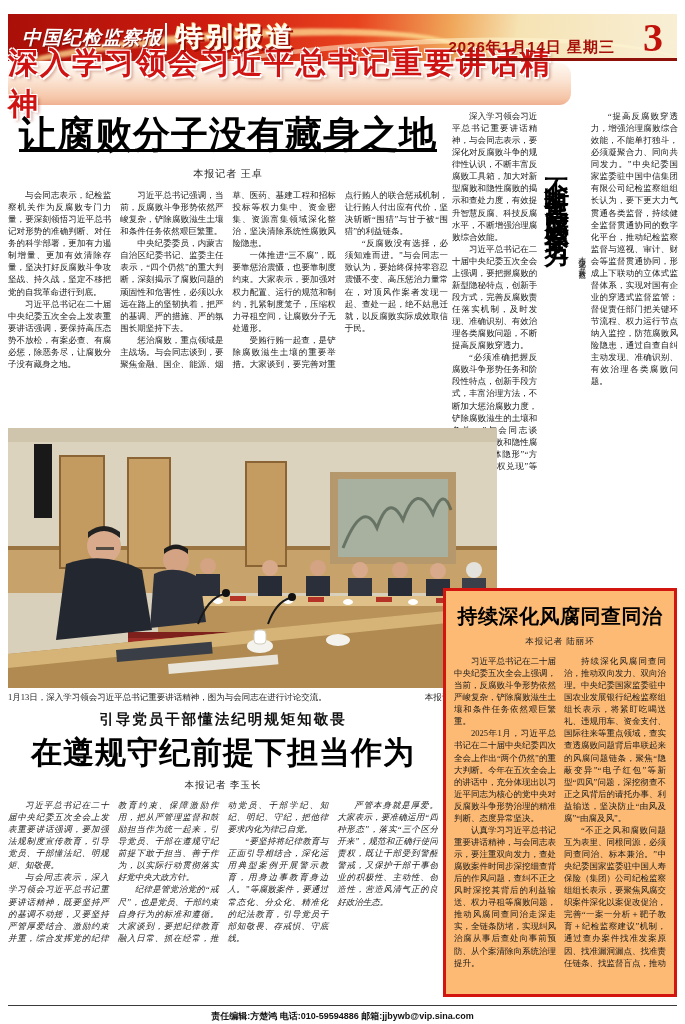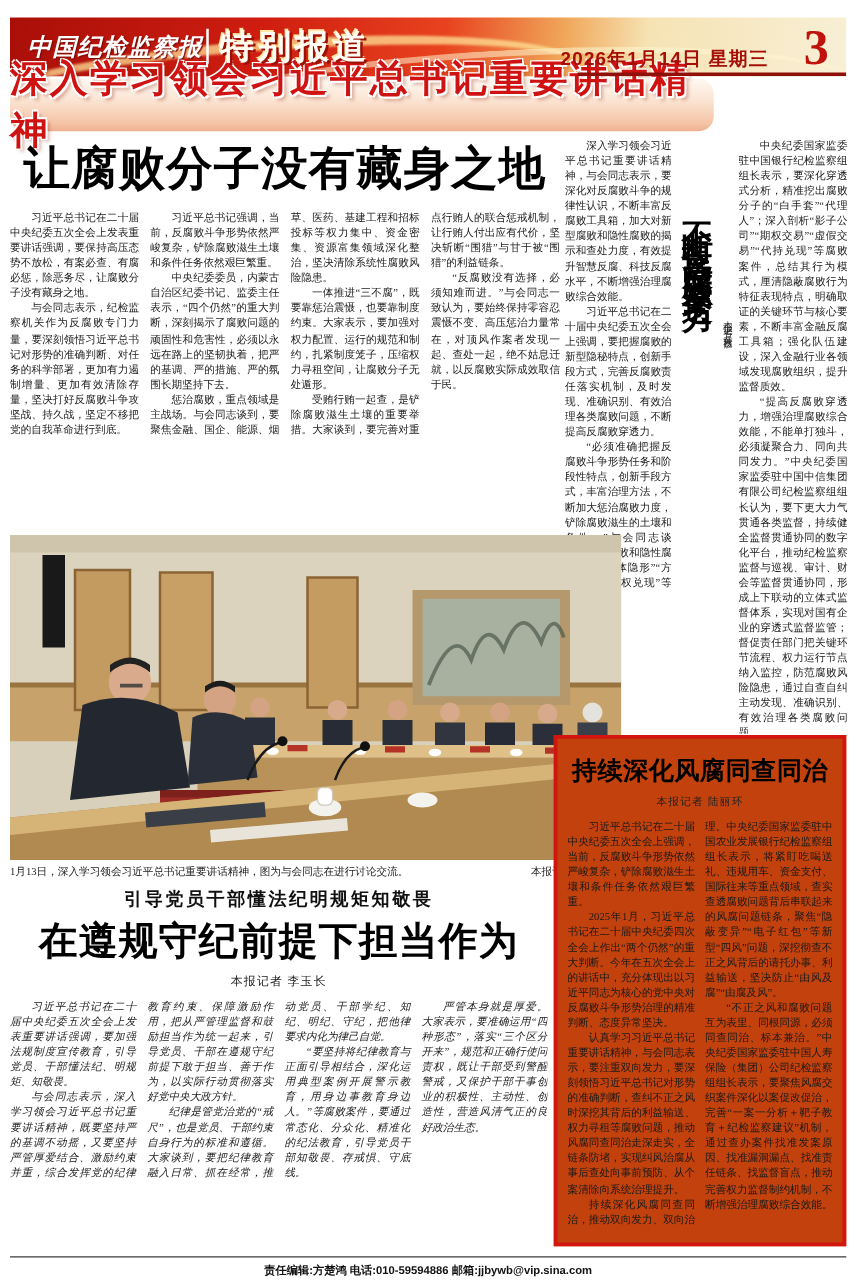--- a/index.html
+++ b/index.html
@@ -56,21 +56,21 @@
   }
 
   
   .headline{ text-align:center; font-weight:bold; color:#000; }
   .byline{ text-align:center; font-size:10px; color:#222; letter-spacing:1px; }
   .bodytext{ text-align:justify; font-size:8.5px; line-height:1.42; color:#1a1a1a; overflow:hidden; }
   .bodytext p{ text-indent:2em; margin:0; }
 
   
   .article-main{ position:absolute; left:8px; top:110px; width:440px; }
-  .article-main .headline{ font-size:37px; letter-spacing:1px; }
+  .article-main .headline{ font-size:37px; letter-spacing:1px;text-decoration:underline; }
   .article-main .byline{ margin-top:7px; }
   .article-main .bodytext{ margin-top:8px; height:244px; column-count:4; column-gap:9px; }
 
   
   .article-vert{ position:absolute; left:452px; top:110px; width:226px; height:477px; display:flex; }
   .vert-col{ width:90px; height:477px; }
   .vert-headline{
     width:32px; margin:0 3px 0 4px; writing-mode:vertical-rl; font-size:25px; font-weight:bold;
     letter-spacing:7px; padding-top:48px; color:#000;
   }
@@ -94,21 +94,21 @@
     text-align:center; font-size:14.5px; font-weight:bold; letter-spacing:2px;
     font-family:"Liberation Sans","DejaVu Sans",sans-serif; color:#111;
   }
   .article-bottom .headline{ font-size:31px; margin-top:3px; letter-spacing:1px; }
   .article-bottom .byline{ margin-top:5px; font-size:9.5px; }
   .article-bottom .bodytext{ margin-top:7px; height:205px; column-count:4; column-gap:9px;font-style:italic; }
 
   
   .article-boxed{
     position:absolute; left:443px; top:588px; width:234px; height:409px;
-    border:3px solid #d2150e; background:#c2410c; padding:12px 8px 6px;
+    border:3px solid #d2150e; background:#fdba74; padding:12px 8px 6px;
   }
   .article-boxed .headline{ font-size:20px; letter-spacing:0.5px; }
   .article-boxed .byline{ margin-top:6px; font-size:8.5px; }
   .article-boxed .bodytext{ margin-top:7px; height:330px; column-count:2; column-gap:8px; }
 
   
   .footer-rule{ position:absolute; left:8px; top:1005px; width:669px; border-top:1.5px solid #3a3a3a; }
   .footer-text{
     position:absolute; left:0; top:1010px; width:685px; text-align:center; font-size:9px;
     font-weight:bold; color:#111; font-family:"Liberation Sans","DejaVu Sans",sans-serif;
@@ -127,42 +127,42 @@
     <div class="page-number">3</div>
     <div class="band-underline"></div>
   </div>
 
   <div class="theme-banner">
     <div class="theme-banner-text">深入学习领会习近平总书记重要讲话精神</div>
   </div>
 
   <div class="article-main">
     <div class="headline">让腐败分子没有藏身之地</div>
+    <div class="byline">本报记者 王卓</div>
     <div class="bodytext">
+        <p>与会同志表示，纪检监察机关作为反腐败专门力量，要深刻领悟习近平总书记对形势的准确判断、对任务的科学部署，更加有力遏制增量、更加有效清除存量，坚决打好反腐败斗争攻坚战、持久战，坚定不移把党的自我革命进行到底。</p>
         <p>习近平总书记在二十届中央纪委五次全会上发表重要讲话强调，要保持高压态势不放松，有案必查、有腐必惩，除恶务尽，让腐败分子没有藏身之地。</p>
-        <p>与会同志表示，纪检监察机关作为反腐败专门力量，要深刻领悟习近平总书记对形势的准确判断、对任务的科学部署，更加有力遏制增量、更加有效清除存量，坚决打好反腐败斗争攻坚战、持久战，坚定不移把党的自我革命进行到底。</p>
         <p>习近平总书记强调，当前，反腐败斗争形势依然严峻复杂，铲除腐败滋生土壤和条件任务依然艰巨繁重。</p>
         <p>中央纪委委员，内蒙古自治区纪委书记、监委主任表示，“四个仍然”的重大判断，深刻揭示了腐败问题的顽固性和危害性，必须以永远在路上的坚韧执着，把严的基调、严的措施、严的氛围长期坚持下去。</p>
         <p>惩治腐败，重点领域是主战场。与会同志谈到，要聚焦金融、国企、能源、烟草、医药、基建工程和招标投标等权力集中、资金密集、资源富集领域深化整治，坚决清除系统性腐败风险隐患。</p>
         <p>一体推进“三不腐”，既要靠惩治震慑，也要靠制度约束。大家表示，要加强对权力配置、运行的规范和制约，扎紧制度笼子，压缩权力寻租空间，让腐败分子无处遁形。</p>
         <p>受贿行贿一起查，是铲除腐败滋生土壤的重要举措。大家谈到，要完善对重点行贿人的联合惩戒机制，让行贿人付出应有代价，坚决斩断“围猎”与甘于被“围猎”的利益链条。</p>
         <p>“反腐败没有选择，必须知难而进。”与会同志一致认为，要始终保持零容忍震慑不变、高压惩治力量常在，对顶风作案者发现一起、查处一起，绝不姑息迁就，以反腐败实际成效取信于民。</p>
       </div>
   </div>
 
   <div class="article-vert">
     <div class="vert-col bodytext">
         <p>深入学习领会习近平总书记重要讲话精神，与会同志表示，要深化对反腐败斗争的规律性认识，不断丰富反腐败工具箱，加大对新型腐败和隐性腐败的揭示和查处力度，有效提升智慧反腐、科技反腐水平，不断增强治理腐败综合效能。</p>
         <p>习近平总书记在二十届中央纪委五次全会上强调，要把握腐败的新型隐秘特点，创新手段方式，完善反腐败责任落实机制，及时发现、准确识别、有效治理各类腐败问题，不断提高反腐败穿透力。</p>
         <p>“必须准确把握反腐败斗争形势任务和阶段性特点，创新手段方式，丰富治理方法，不断加大惩治腐败力度，铲除腐败滋生的土壤和条件。”与会同志谈到，新型腐败和隐性腐败具有“主体隐形”“方式隐蔽”“期权兑现”等特征。</p>
       </div>
     <div class="vert-headline">不断提高反腐败穿透力</div>
     <div class="vert-byline">本报记者 黄秋霞</div>
     <div class="vert-col2 bodytext">
-        <p>中央纪委国家监委驻中国银行纪检监察组组长表示，要深化穿透式分析，精准挖出腐败分子的“白手套”“代理人”；深入剖析“影子公司”“期权交易”“虚假交易”“代持兑现”等腐败案件，总结其行为模式，厘清隐蔽腐败行为特征表现特点，明确取证的关键环节与核心要素，不断丰富金融反腐工具箱；强化队伍建设，深入金融行业各领域发现腐败组织，提升监督质效。</p>
         <p>“提高反腐败穿透力，增强治理腐败综合效能，不能单打独斗，必须凝聚合力、同向共同发力。”中央纪委国家监委驻中国中信集团有限公司纪检监察组组长认为，要下更大力气贯通各类监督，持续健全监督贯通协同的数字化平台，推动纪检监察监督与巡视、审计、财会等监督贯通协同，形成上下联动的立体式监督体系，实现对国有企业的穿透式监督监管；督促责任部门把关键环节流程、权力运行节点纳入监控，防范腐败风险隐患，通过自查自纠主动发现、准确识别、有效治理各类腐败问题。</p>
       </div>
   </div>
 
   <div class="photo">
     <svg width="489" height="260" viewBox="0 0 489 260" xmlns="http://www.w3.org/2000/svg">
 
       <rect x="0" y="0" width="489" height="160" fill="#dcd3bf"></rect>
       <rect x="0" y="0" width="489" height="14" fill="#cfc5ac"></rect>
 
@@ -261,21 +261,21 @@
         <p>严管本身就是厚爱。大家表示，要准确运用“四种形态”，落实“三个区分开来”，规范和正确行使问责权，既让干部受到警醒警戒，又保护干部干事创业的积极性、主动性、创造性，营造风清气正的良好政治生态。</p>
       </div>
   </div>
 
   <div class="article-boxed">
     <div class="headline">持续深化风腐同查同治</div>
     <div class="byline">本报记者 陆丽环</div>
     <div class="bodytext">
         <p>习近平总书记在二十届中央纪委五次全会上强调，当前，反腐败斗争形势依然严峻复杂，铲除腐败滋生土壤和条件任务依然艰巨繁重。</p>
         <p>2025年1月，习近平总书记在二十届中央纪委四次全会上作出“两个仍然”的重大判断。今年在五次全会上的讲话中，充分体现出以习近平同志为核心的党中央对反腐败斗争形势治理的精准判断、态度异常坚决。</p>
-        <p>认真学习习近平总书记重要讲话精神，与会同志表示，要注重双向发力，要深刻领悟习近平总书记对形势的准确判断，查纠不正之风时深挖其背后的利益输送、权力寻租等腐败问题，推动风腐同查同治走深走实，全链条防堵，实现纠风治腐从事后查处向事前预防、从个案清除向系统治理提升。</p>
+        <p>认真学习习近平总书记重要讲话精神，与会同志表示，要注重双向发力，查处腐败案件时同步深挖细查背后的作风问题，查纠不正之风时深挖其背后的利益输送、权力寻租等腐败问题，推动风腐同查同治走深走实，全链条防堵，实现纠风治腐从事后查处向事前预防、从个案清除向系统治理提升。</p>
         <p>持续深化风腐同查同治，推动双向发力、双向治理。中央纪委国家监委驻中国农业发展银行纪检监察组组长表示，将紧盯吃喝送礼、违规用车、资金支付、国际往来等重点领域，查实查透腐败问题背后串联起来的风腐问题链条，聚焦“隐蔽变异”“电子红包”等新型“四风”问题，深挖彻查不正之风背后的请托办事、利益输送，坚决防止“由风及腐”“由腐及风”。</p>
         <p>“不正之风和腐败问题互为表里、同根同源，必须同查同治、标本兼治。”中央纪委国家监委驻中国人寿保险（集团）公司纪检监察组组长表示，要聚焦风腐交织案件深化以案促改促治，完善“一案一分析＋靶子教育＋纪检监察建议”机制，通过查办案件找准发案原因、找准漏洞漏点、找准责任链条、找监督盲点，推动完善权力监督制约机制，不断增强治理腐败综合效能。</p>
       </div>
   </div>
 
   <div class="footer-rule"></div>
   <div class="footer-text">责任编辑:方楚鸿  电话:010-59594886  邮箱:jjbywb@vip.sina.com</div>
 
 </div>
 

